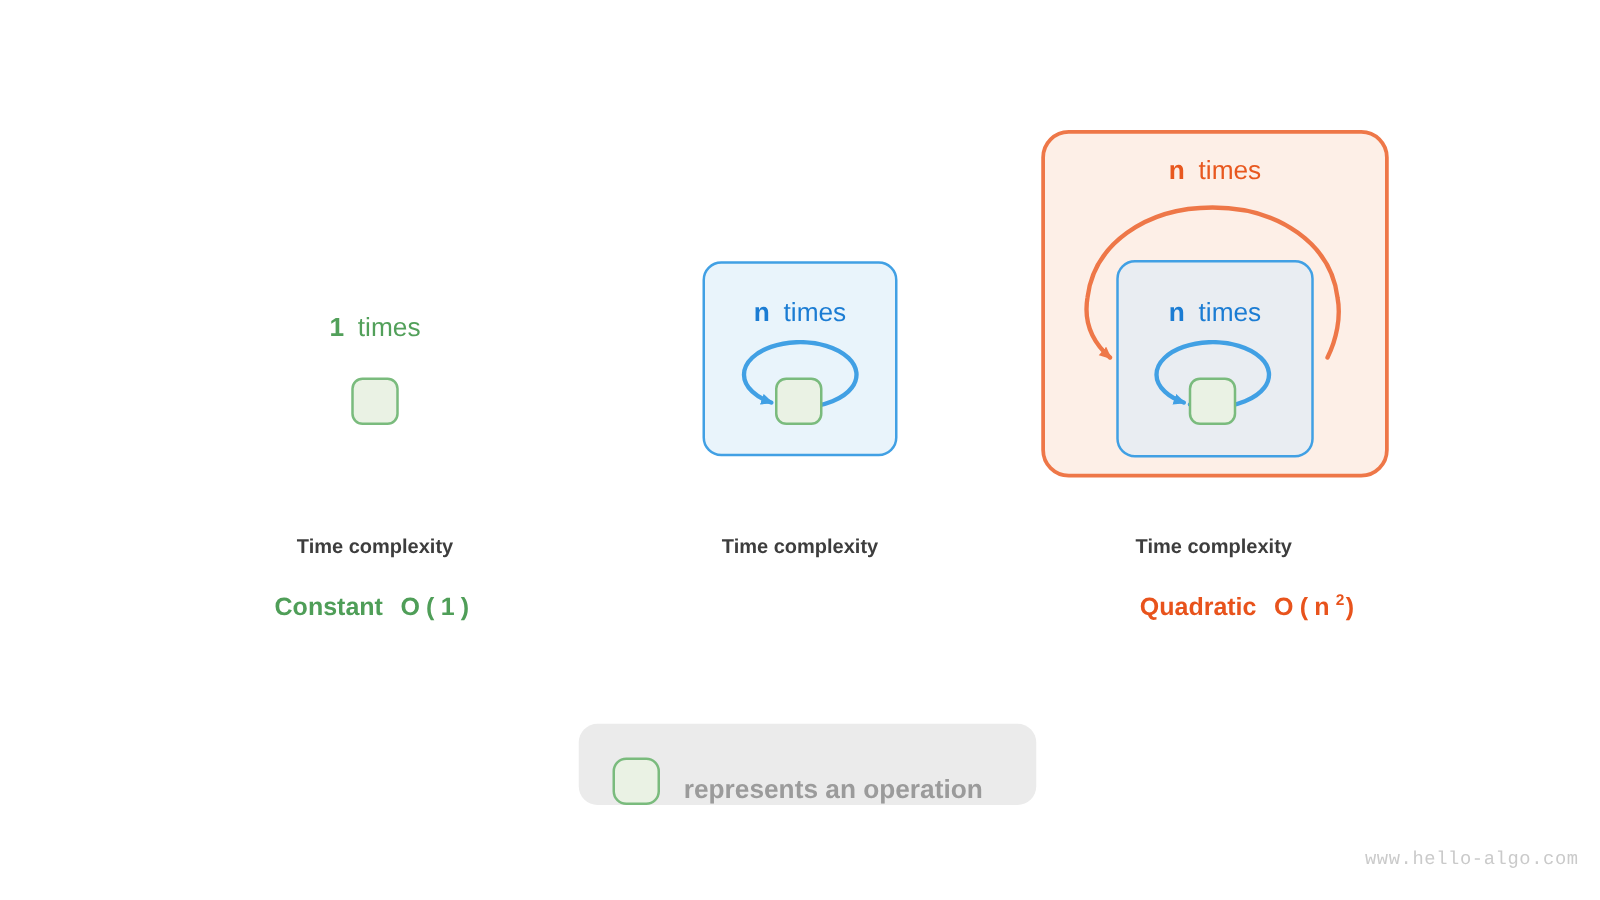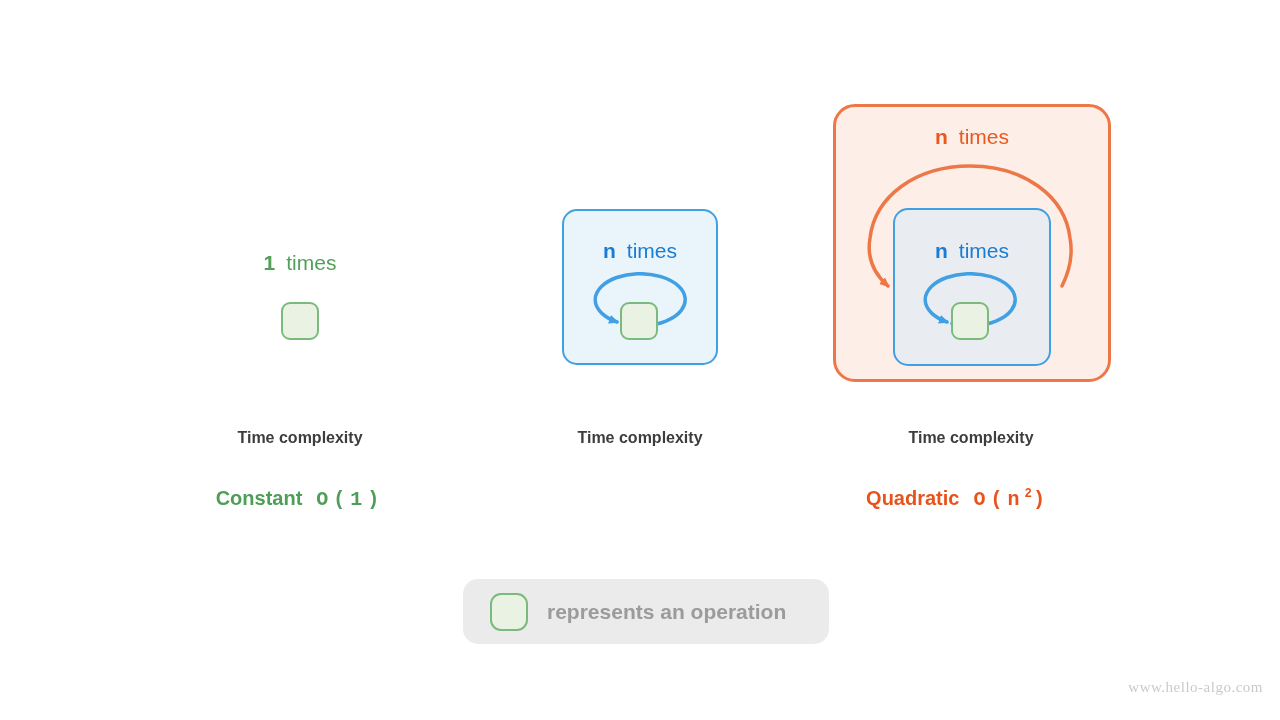--- a/index.html
+++ b/index.html
@@ -23,28 +23,28 @@
   .panel-blue{border:2.5px solid #41A0E4;background:#E9F4FB;}
   .panel-blue-nested{border:2.5px solid #41A0E4;background:#E9EDF2;}
   .panel-orange{border:3px solid #EE7748;background:#FDEFE7;border-radius:22px;}
   
   .cap-title{font-size:16px;font-weight:700;color:#3D3D3D;text-align:center;}
   .cap-complex{display:flex;justify-content:center;align-items:baseline;gap:14px;
                font-size:20px;font-weight:700;}
   .cap-green{color:#4F9E58;}
   .cap-blue{color:#1778D0;}
   .cap-orange{color:#E8531C;}
-  .bigo{font-family:Liberation Mono, monospace;font-weight:700;letter-spacing:5px;margin-top:14px;}
+  .bigo{font-family:Liberation Sans, sans-serif;font-weight:700;letter-spacing:5px;}
   .bigo sup{font-size:0.62em;letter-spacing:1px;}
   
-  .legend{display:flex;align-items:center;gap:19px;box-sizing:border-box;
+  .legend{display:flex;align-items:flex-end;gap:19px;box-sizing:border-box;
           background:#EBEBEB;border-radius:15px;padding-left:27px;}
   .legend-text{font-size:21px;font-weight:700;color:#9B9B9B;}
   
-  .watermark{font-family:Liberation Serif, serif;font-size:15px;
+  .watermark{font-family:Liberation Mono, monospace;font-size:15px;
              letter-spacing:0.5px;color:#CACACA;}
   svg{display:block;}
 </style>
 </head>
 <body>
 
 <div class="canvas">
 
   <div class="abs iter green-h" style="left:200px;top:251px;width:200px;">
     <span class="cnt">1</span>
@@ -101,21 +101,21 @@
 
   <div class="abs cap-title" style="left:150px;top:429px;width:300px;">Time complexity</div>
   <div class="abs cap-complex cap-green" style="left:150px;top:473px;width:300px;">
     <span>Constant</span>
     <span class="bigo"><span>O(1)</span><sup></sup><span></span></span>
   </div>
 
   <div class="abs cap-title" style="left:490px;top:429px;width:300px;">Time complexity</div>
 
   <div class="abs cap-title" style="left:821px;top:429px;width:300px;">Time complexity</div>
-  <div class="abs cap-complex cap-orange" style="left:808px;top:473px;width:300px;">
+  <div class="abs cap-complex cap-orange" style="left:850px;top:473px;width:300px;">
     <span>Quadratic</span>
     <span class="bigo"><span>O(n</span><sup>2</sup><span>)</span></span>
   </div>
 
   <div class="abs legend" style="left:463px;top:579px;width:366px;height:65px;">
     <div class="opbox" style="border-radius:11px;"></div>
     <span class="legend-text">represents an operation</span>
   </div>
 
   <div class="abs watermark" style="right:17px;bottom:24px;">www.hello-algo.com</div>

